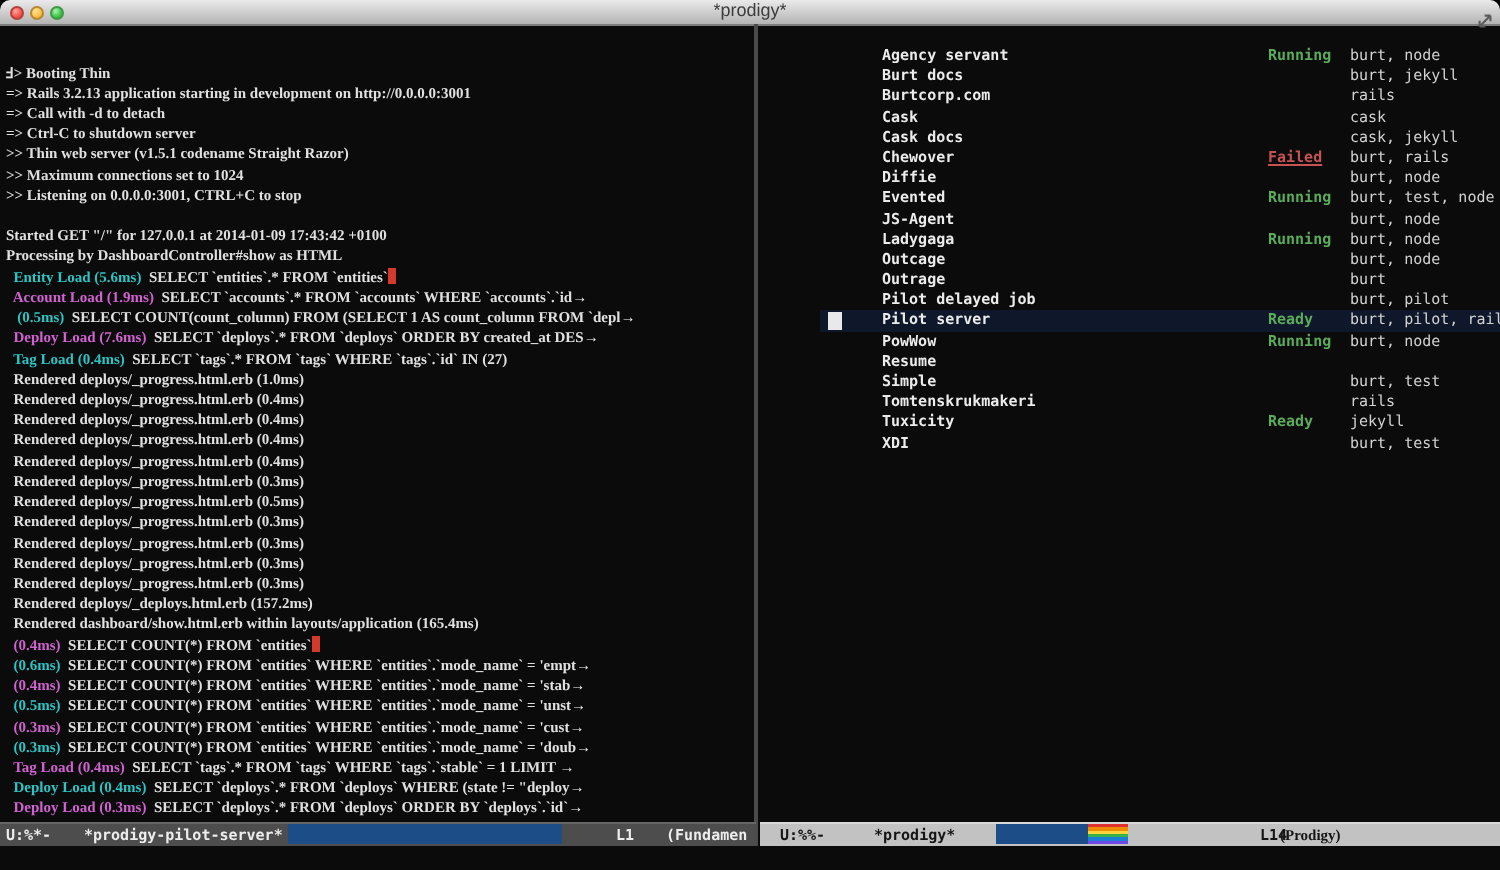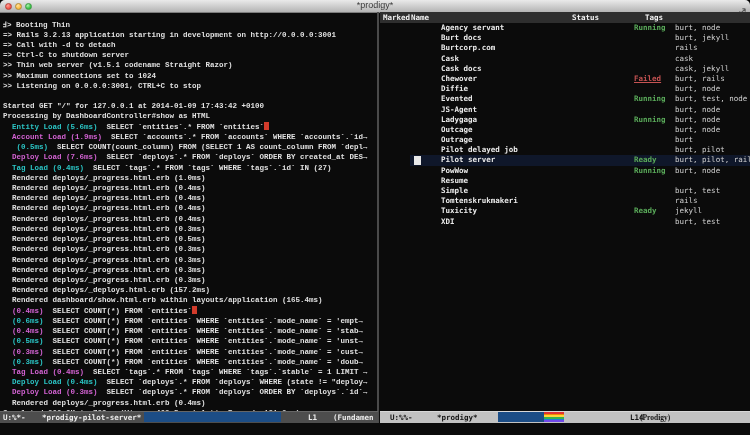--- a/index.html
+++ b/index.html
@@ -12,22 +12,22 @@
   .lights{position:absolute;left:5px;top:2.5px;display:flex;gap:3px;}
   .light{width:7px;height:7px;border-radius:50%;box-sizing:border-box;}
   .light.r{background:radial-gradient(circle at 35% 30%,#ffa39b,#f6574d 60%,#d23b31);border:1px solid #b5423a;}
   .light.y{background:radial-gradient(circle at 35% 30%,#ffe2a0,#fdbf44 60%,#df9b28);border:1px solid #b58a33;}
   .light.g{background:radial-gradient(circle at 35% 30%,#b2f0b2,#3cc649 60%,#27a336);border:1px solid #3d9a43;}
   .wtitle{position:absolute;left:0;right:0;top:0;height:12px;line-height:12px;text-align:center;
     font:9px "Liberation Sans",sans-serif;color:#3c3c3c;}
   .resize{position:absolute;right:3px;top:1.5px;}
 
   
-  .left-pane{position:absolute;left:0;top:12px;width:372px;height:399px;overflow:hidden;
-    font-family:Liberation Mono, monospace;font-size:7.5px;font-weight:bold;
+  .left-pane{position:absolute;left:0;top:24px;width:372px;height:399px;overflow:hidden;
+    font-family:Liberation Serif, serif;font-size:7.5px;font-weight:bold;
     color:#e0e0e0;white-space:pre;padding-left:3px;box-sizing:border-box;}
   .lline{height:10.23px;line-height:10.23px;}
   .s-t{}
   .s-cy{color:#2bc5c5;}
   .s-mg{color:#d262d2;}
   .s-ar{color:#f5f5f5;}
   .s-rc{display:inline-block;width:4.5px;height:8px;background:#d23b2b;vertical-align:-1px;}
 
   .divider{position:absolute;left:377px;top:12px;width:2px;height:411px;background:#4a4a4a;}
 
@@ -85,26 +85,20 @@
     <span class="resize"><svg width="9" height="9" viewBox="0 0 10 10">
           <path d="M2 8 L8 2 M2 8 l3.2 0 M2 8 l0 -3.2 M8 2 l-3.2 0 M8 2 l0 3.2" stroke="#5c5c5c" stroke-width="1.2" fill="none"></path>
         </svg></span>
   </div>
 
   <pre class="left-pane" id="log"><div class="lline"><span class="s-t">Ⅎ&gt; Booting Thin</span></div><div class="lline"><span class="s-t">=&gt; Rails 3.2.13 application starting in development on http://0.0.0.0:3001</span></div><div class="lline"><span class="s-t">=&gt; Call with -d to detach</span></div><div class="lline"><span class="s-t">=&gt; Ctrl-C to shutdown server</span></div><div class="lline"><span class="s-t">&gt;&gt; Thin web server (v1.5.1 codename Straight Razor)</span></div><div class="lline"><span class="s-t">&gt;&gt; Maximum connections set to 1024</span></div><div class="lline"><span class="s-t">&gt;&gt; Listening on 0.0.0.0:3001, CTRL+C to stop</span></div><div class="lline"><span class="s-t"></span></div><div class="lline"><span class="s-t">Started GET "/" for 127.0.0.1 at 2014-01-09 17:43:42 +0100</span></div><div class="lline"><span class="s-t">Processing by DashboardController#show as HTML</span></div><div class="lline"><span class="s-cy">  Entity Load (5.6ms)</span><span class="s-t">  SELECT `entities`.* FROM `entities`</span><span class="s-rc"></span></div><div class="lline"><span class="s-mg">  Account Load (1.9ms)</span><span class="s-t">  SELECT `accounts`.* FROM `accounts` WHERE `accounts`.`id</span><span class="s-ar">→</span></div><div class="lline"><span class="s-cy">   (0.5ms)</span><span class="s-t">  SELECT COUNT(count_column) FROM (SELECT 1 AS count_column FROM `depl</span><span class="s-ar">→</span></div><div class="lline"><span class="s-mg">  Deploy Load (7.6ms)</span><span class="s-t">  SELECT `deploys`.* FROM `deploys` ORDER BY created_at DES</span><span class="s-ar">→</span></div><div class="lline"><span class="s-cy">  Tag Load (0.4ms)</span><span class="s-t">  SELECT `tags`.* FROM `tags` WHERE `tags`.`id` IN (27)</span></div><div class="lline"><span class="s-t">  Rendered deploys/_progress.html.erb (1.0ms)</span></div><div class="lline"><span class="s-t">  Rendered deploys/_progress.html.erb (0.4ms)</span></div><div class="lline"><span class="s-t">  Rendered deploys/_progress.html.erb (0.4ms)</span></div><div class="lline"><span class="s-t">  Rendered deploys/_progress.html.erb (0.4ms)</span></div><div class="lline"><span class="s-t">  Rendered deploys/_progress.html.erb (0.4ms)</span></div><div class="lline"><span class="s-t">  Rendered deploys/_progress.html.erb (0.3ms)</span></div><div class="lline"><span class="s-t">  Rendered deploys/_progress.html.erb (0.5ms)</span></div><div class="lline"><span class="s-t">  Rendered deploys/_progress.html.erb (0.3ms)</span></div><div class="lline"><span class="s-t">  Rendered deploys/_progress.html.erb (0.3ms)</span></div><div class="lline"><span class="s-t">  Rendered deploys/_progress.html.erb (0.3ms)</span></div><div class="lline"><span class="s-t">  Rendered deploys/_progress.html.erb (0.3ms)</span></div><div class="lline"><span class="s-t">  Rendered deploys/_deploys.html.erb (157.2ms)</span></div><div class="lline"><span class="s-t">  Rendered dashboard/show.html.erb within layouts/application (165.4ms)</span></div><div class="lline"><span class="s-mg">  (0.4ms)</span><span class="s-t">  SELECT COUNT(*) FROM `entities`</span><span class="s-rc"></span></div><div class="lline"><span class="s-cy">  (0.6ms)</span><span class="s-t">  SELECT COUNT(*) FROM `entities` WHERE `entities`.`mode_name` = 'empt</span><span class="s-ar">→</span></div><div class="lline"><span class="s-mg">  (0.4ms)</span><span class="s-t">  SELECT COUNT(*) FROM `entities` WHERE `entities`.`mode_name` = 'stab</span><span class="s-ar">→</span></div><div class="lline"><span class="s-cy">  (0.5ms)</span><span class="s-t">  SELECT COUNT(*) FROM `entities` WHERE `entities`.`mode_name` = 'unst</span><span class="s-ar">→</span></div><div class="lline"><span class="s-mg">  (0.3ms)</span><span class="s-t">  SELECT COUNT(*) FROM `entities` WHERE `entities`.`mode_name` = 'cust</span><span class="s-ar">→</span></div><div class="lline"><span class="s-cy">  (0.3ms)</span><span class="s-t">  SELECT COUNT(*) FROM `entities` WHERE `entities`.`mode_name` = 'doub</span><span class="s-ar">→</span></div><div class="lline"><span class="s-mg">  Tag Load (0.4ms)</span><span class="s-t">  SELECT `tags`.* FROM `tags` WHERE `tags`.`stable` = 1 LIMIT </span><span class="s-ar">→</span></div><div class="lline"><span class="s-cy">  Deploy Load (0.4ms)</span><span class="s-t">  SELECT `deploys`.* FROM `deploys` WHERE (state != "deploy</span><span class="s-ar">→</span></div><div class="lline"><span class="s-mg">  Deploy Load (0.3ms)</span><span class="s-t">  SELECT `deploys`.* FROM `deploys` ORDER BY `deploys`.`id`</span><span class="s-ar">→</span></div><div class="lline"><span class="s-t">  Rendered deploys/_progress.html.erb (0.4ms)</span></div><div class="lline"><span class="s-t">Completed 200 OK in 739ms (Views: 469.5ms | ActiveRecord: 131.2ms)</span></div></pre>
 
   <div class="divider"></div>
 
   <div class="right-pane">
-    <div class="phead">
-      <span class="h-marked">Marked</span>
-      <span class="h-name">Name</span>
-      <span class="h-status">Status</span>
-      <span class="h-tags">Tags</span>
-    </div>
     <div class="prows" id="rows"><div class="prow"><span class="c-name">Agency servant</span><span class="c-status ok">Running</span><span class="c-tags">burt, node</span></div><div class="prow"><span class="c-name">Burt docs</span><span class="c-status "></span><span class="c-tags">burt, jekyll</span></div><div class="prow"><span class="c-name">Burtcorp.com</span><span class="c-status "></span><span class="c-tags">rails</span></div><div class="prow"><span class="c-name">Cask</span><span class="c-status "></span><span class="c-tags">cask</span></div><div class="prow"><span class="c-name">Cask docs</span><span class="c-status "></span><span class="c-tags">cask, jekyll</span></div><div class="prow"><span class="c-name">Chewover</span><span class="c-status fail">Failed</span><span class="c-tags">burt, rails</span></div><div class="prow"><span class="c-name">Diffie</span><span class="c-status "></span><span class="c-tags">burt, node</span></div><div class="prow"><span class="c-name">Evented</span><span class="c-status ok">Running</span><span class="c-tags">burt, test, node</span></div><div class="prow"><span class="c-name">JS-Agent</span><span class="c-status "></span><span class="c-tags">burt, node</span></div><div class="prow"><span class="c-name">Ladygaga</span><span class="c-status ok">Running</span><span class="c-tags">burt, node</span></div><div class="prow"><span class="c-name">Outcage</span><span class="c-status "></span><span class="c-tags">burt, node</span></div><div class="prow"><span class="c-name">Outrage</span><span class="c-status "></span><span class="c-tags">burt</span></div><div class="prow"><span class="c-name">Pilot delayed job</span><span class="c-status "></span><span class="c-tags">burt, pilot</span></div><div class="prow hl"><span class="cursor-block"></span><span class="c-name">Pilot server</span><span class="c-status ok">Ready</span><span class="c-tags">burt, pilot, rails</span></div><div class="prow"><span class="c-name">PowWow</span><span class="c-status ok">Running</span><span class="c-tags">burt, node</span></div><div class="prow"><span class="c-name">Resume</span><span class="c-status "></span><span class="c-tags"></span></div><div class="prow"><span class="c-name">Simple</span><span class="c-status "></span><span class="c-tags">burt, test</span></div><div class="prow"><span class="c-name">Tomtenskrukmakeri</span><span class="c-status "></span><span class="c-tags">rails</span></div><div class="prow"><span class="c-name">Tuxicity</span><span class="c-status ok">Ready</span><span class="c-tags">jekyll</span></div><div class="prow"><span class="c-name">XDI</span><span class="c-status "></span><span class="c-tags">burt, test</span></div></div>
   </div>
 
   <div class="modeline" id="ml-left">
     <span class="ml-flags">U:%*-</span>
     <span class="ml-buffer">*prodigy-pilot-server*</span>
     <span class="nyan">
       <span class="rainbow" style="width: 4px;"></span>
       <span class="cat"></span>
       <span class="blue" style="width: 137px;"></span>

